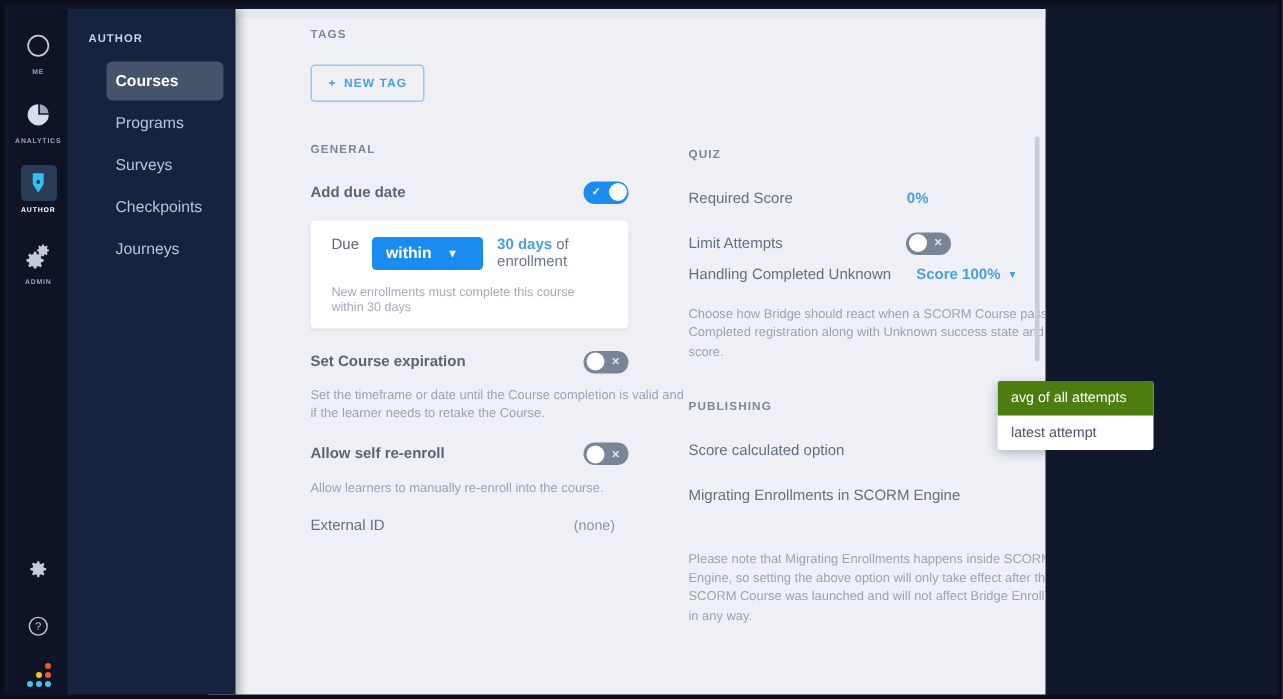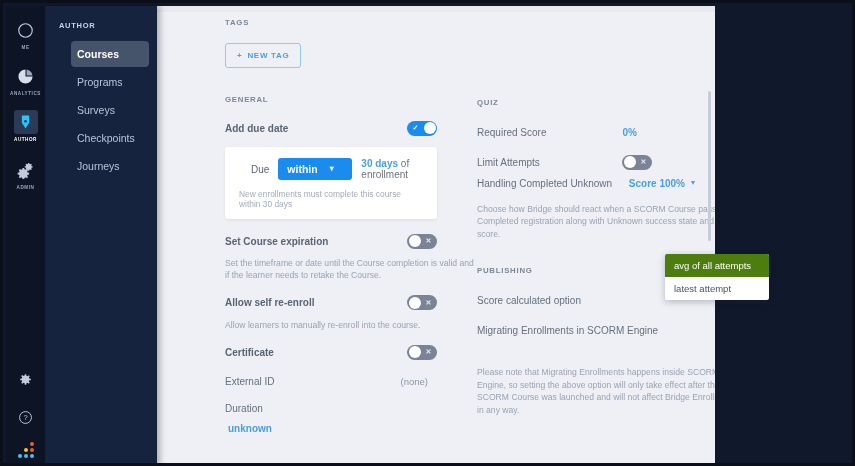--- a/index.html
+++ b/index.html
@@ -67,21 +67,21 @@
     margin: 0 8px; height: 26px; display: flex; align-items: center;
     padding-left: 6px; border-radius: 4px;
     font-size: 10.5px; color: #b9c4d8; cursor: pointer;
   }
   .nav-list { margin-top: 11px; padding-left: 18px; }
   .nav-item + .nav-item { margin-top: 0px; }
   .nav-item.active { background: #45536b; color: #ffffff; font-weight: bold; }
 
   
   #main {
-    position: absolute; left: 154px; top: 3px;
+    position: absolute; left: 136px; top: 3px;
     width: 558px; height: 460px;
     background: #eef0f5;
     overflow: hidden;
   }
   #topstrip { height: 6px; background: #e7e9ef; }
   #cols { display: flex; padding: 0 0 0 0; }
   #colL { width: 280px; padding-left: 68px; }
   #colR { width: 300px; padding-left: 40px; }
 
   .sec-head {
@@ -128,21 +128,21 @@
     color: #4a9fe0; font-size: 8px; font-weight: bold; letter-spacing: .7px;
     padding: 7px 11px; cursor: pointer;
   }
 
   
   .card {
     background: #ffffff; border-radius: 3px;
     box-shadow: 0 1px 3px rgba(30,40,60,.09);
     padding: 11px 14px 10px 14px;
   }
-  .card-row { display: flex; align-items: center; gap: 9px; margin-left: 12px; }
+  .card-row { display: flex; align-items: flex-start; gap: 9px; }
   .pill-select {
     background: #1a8cf0; color: #fff; border-radius: 3px;
     font-size: 10.5px; font-weight: bold;
     padding: 5px 9px; display: flex; align-items: center; gap: 12px;
     cursor: pointer; min-width: 74px;
   }
   .chev { font-size: 8px; line-height: 1; }
   .due-lbl { font-size: 10px; color: #5a6474; }
   .days-txt { font-size: 10px; color: #6a7policy; color: #6a7483; }
   .days-txt b { color: #4a9fe0; }
@@ -313,37 +313,26 @@
 
         <div class="row" style="margin-top:11px">
           <span class="row-label">Allow self re-enroll</span>
           <span class="tgl off">
             <span class="mark">✕</span>
             <span class="knob"></span>
           </span>
         </div>
         <div class="help" style="margin-top:6px; width:252px">Allow learners to manually re-enroll into the course.</div>
 
-        <div class="row" style="margin-top:11px">
-          <span class="row-label">Certificate</span>
-          <span class="tgl off">
-            <span class="mark">✕</span>
-            <span class="knob"></span>
-          </span>
-        </div>
 
         <div class="row" style="margin-top:9px">
           <span class="row-label plain">External ID</span>
           <span class="val-gray" style="margin-right:9px">(none)</span>
         </div>
 
-        <div style="margin-top:12px">
-          <div class="row-label plain">Duration</div>
-          <div class="link-blue" style="margin-top:9px; margin-left:3px">unknown</div>
-        </div>
 
 
         
       </div>
 
       <div id="colR">
 
         <div class="sec-head" style="margin-top:86px">QUIZ</div>
 
         <div class="row" style="margin-top:15px">

